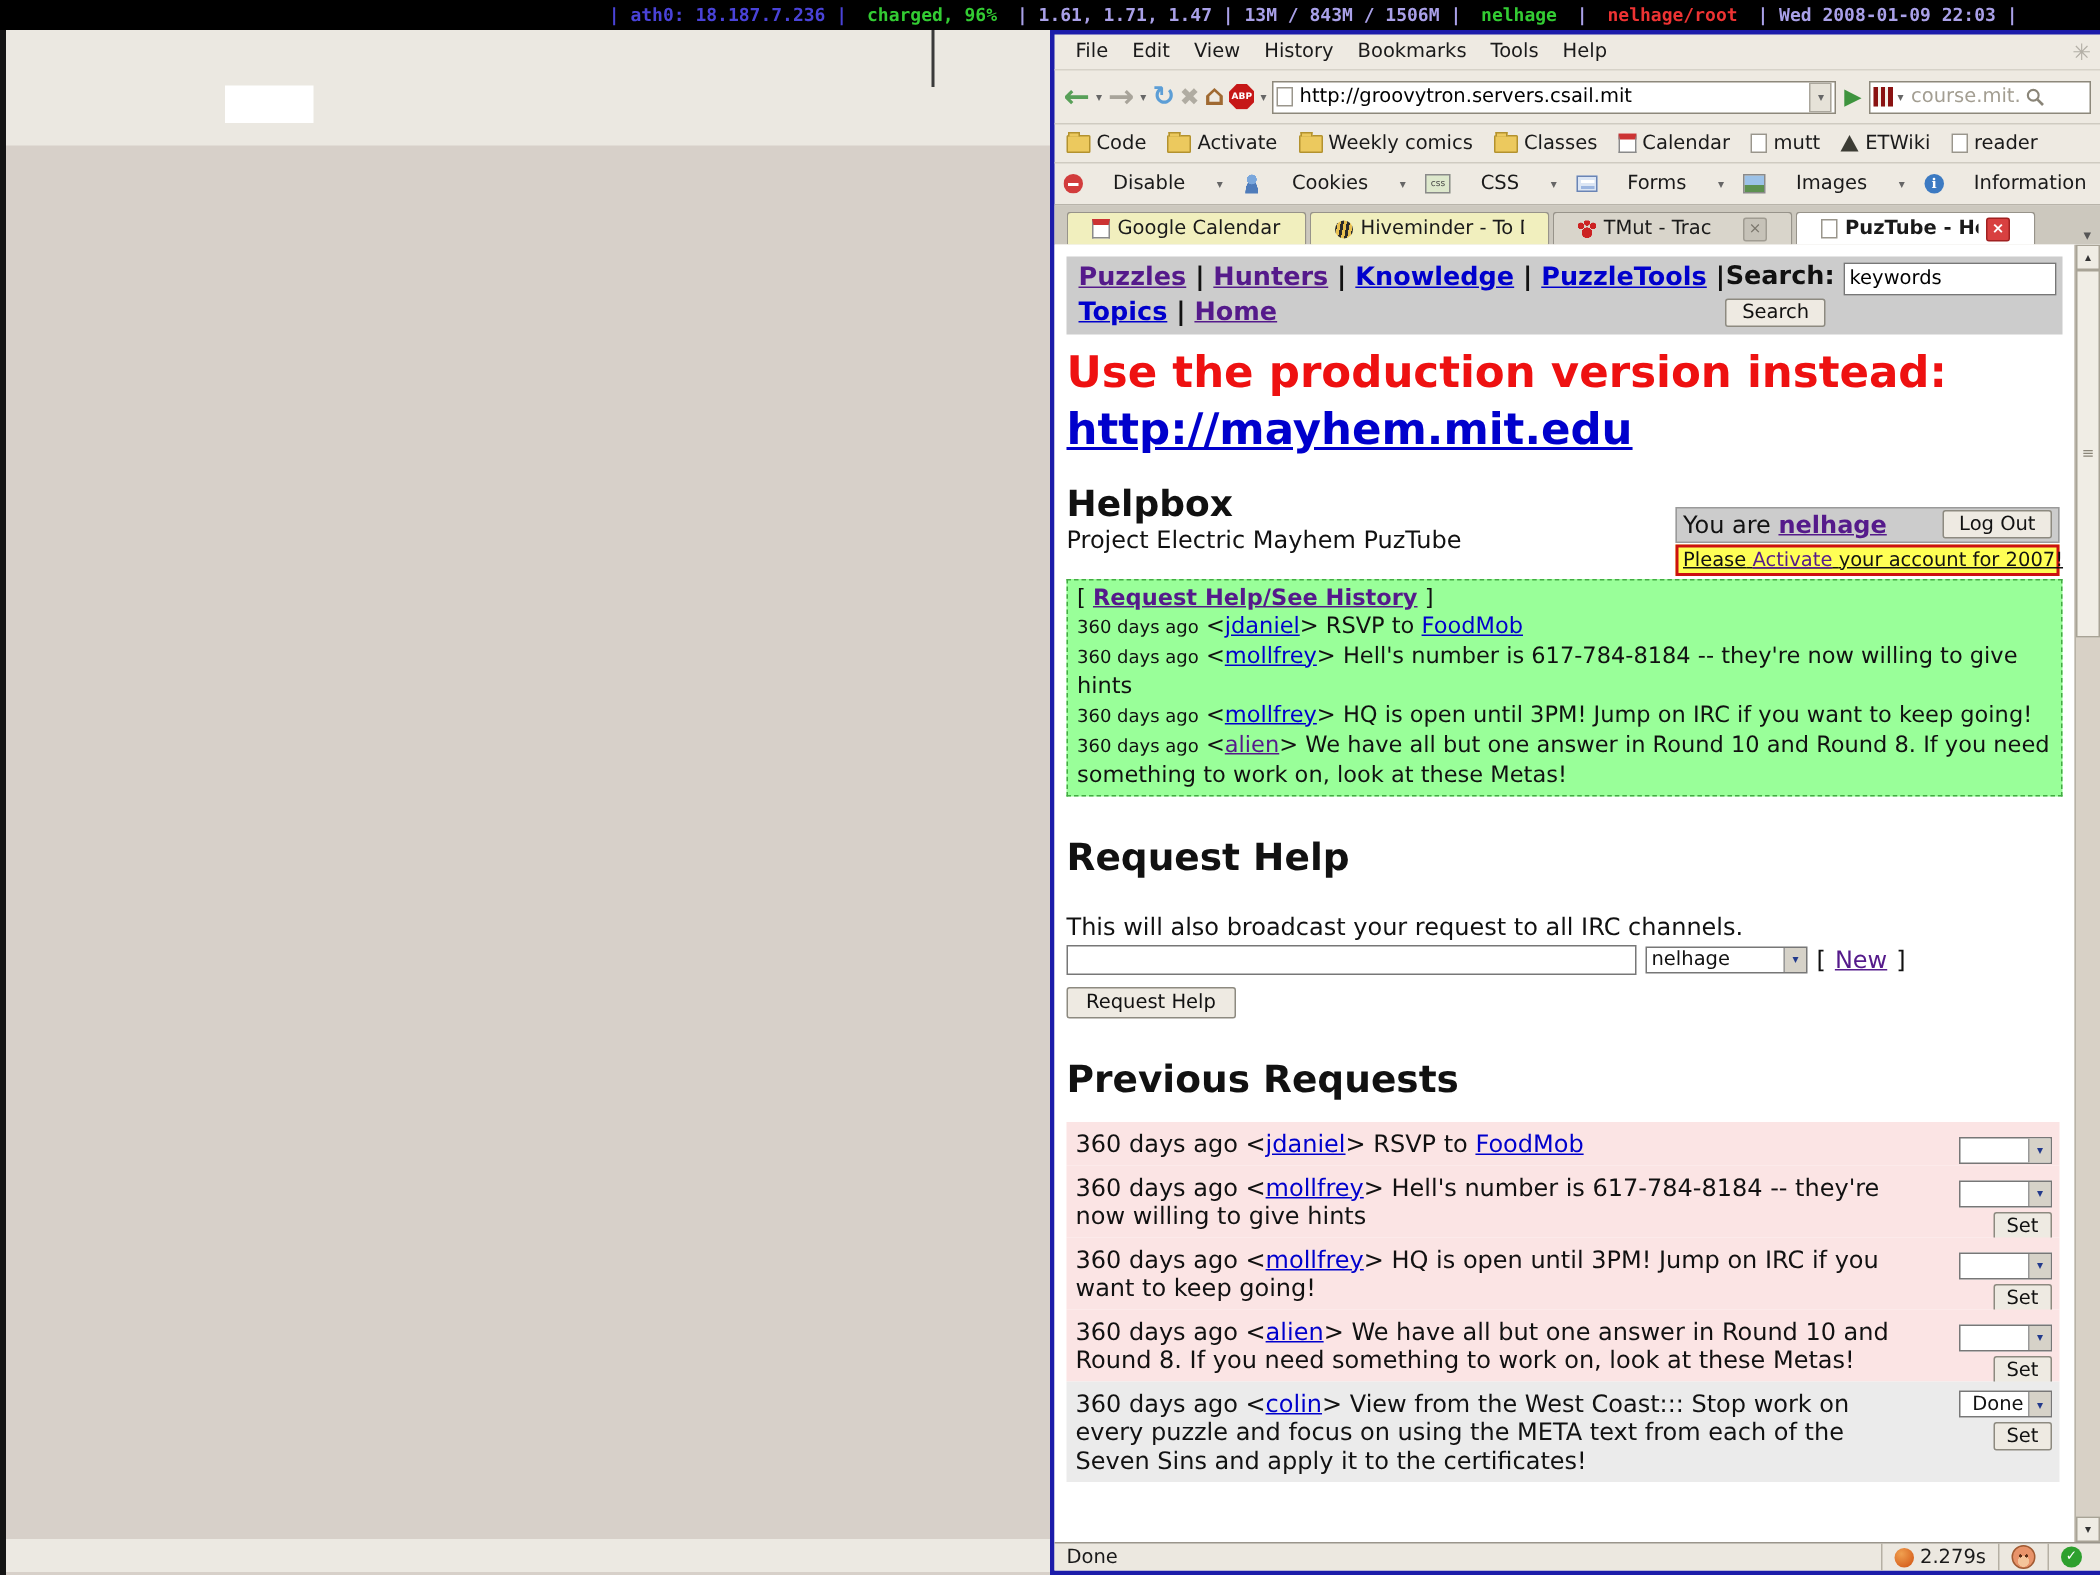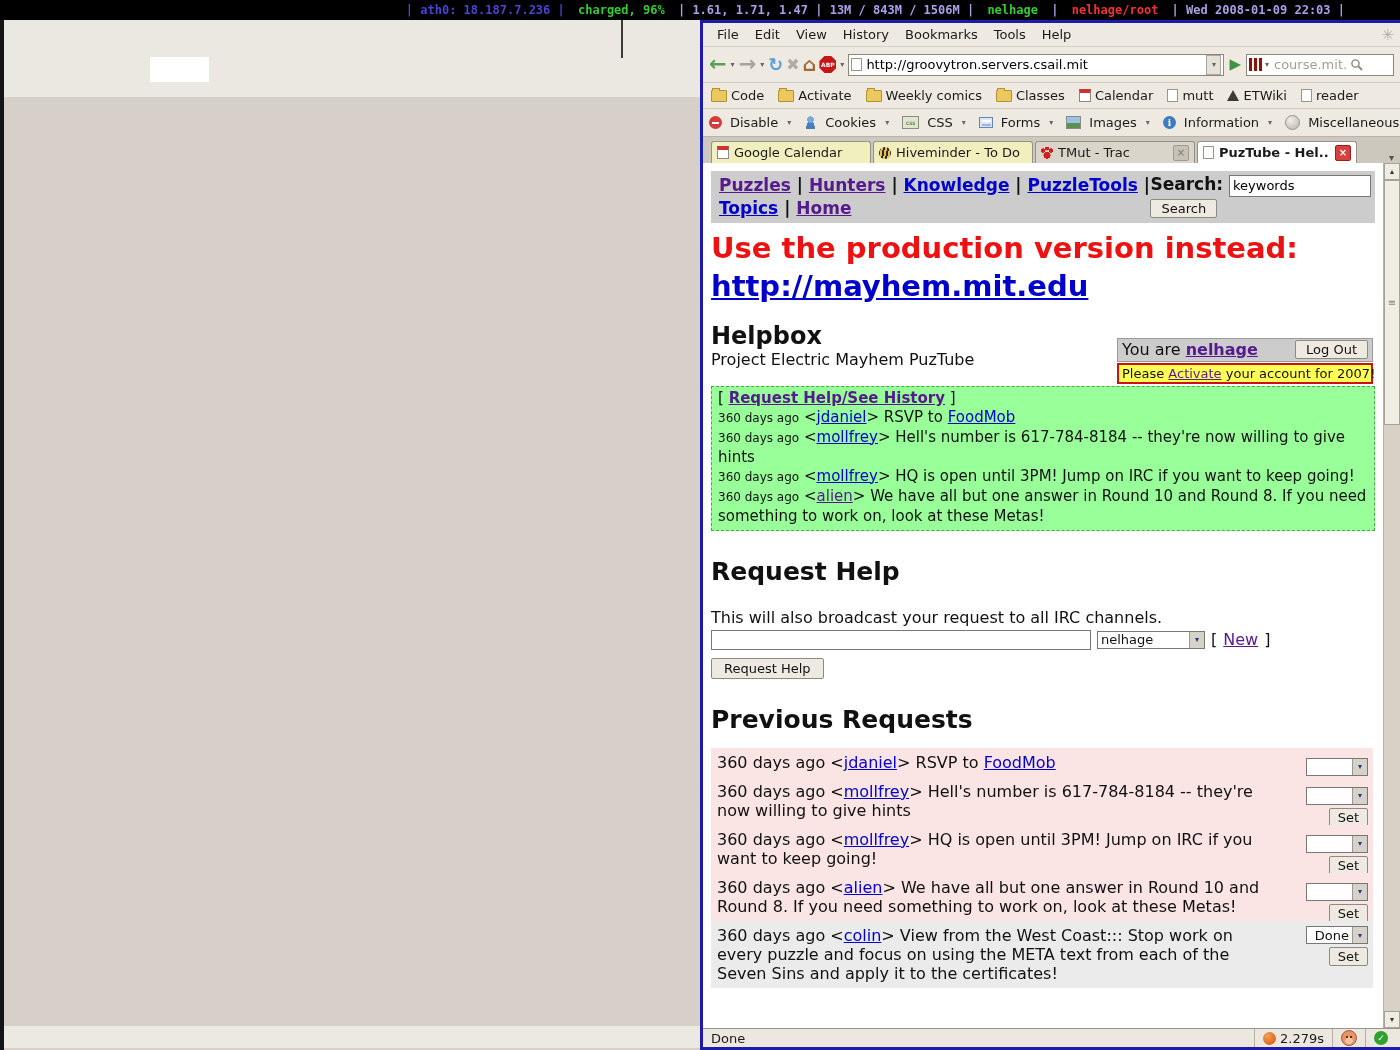--- a/index.html
+++ b/index.html
@@ -52,34 +52,34 @@
      linear-gradient(90deg,#8a1212 0 3px,transparent 3px 5px,#8a1212 5px 8px,transparent 8px 10px,#8a1212 10px 13px);
      background-color:#f4f1ea;}
   #bmbar{height:26px;padding:0 8px;gap:14px;border-bottom:1px solid #cfcbc1;}
   .bm{display:flex;align-items:center;gap:4px;}
   .i-folder{width:14px;height:10px;background:#ecc95e;border:1px solid #b3922e;border-radius:1px;position:relative;}
   .i-folder::before{content:"";position:absolute;left:0;top:-3px;width:6px;height:2px;background:#ecc95e;border:1px solid #b3922e;border-bottom:none;}
   .i-cal{width:12px;height:13px;background:#fff;border:1px solid #8a8a8a;border-top:4px solid #c33;box-sizing:border-box;}
   .i-page{width:11px;height:13px;background:#fff;border:1px solid #9a968c;box-sizing:border-box;}
   .i-etwiki{width:0;height:0;border-left:6px solid transparent;border-right:6px solid transparent;border-bottom:11px solid #3c3c34;}
   #wdbar{height:28px;padding:0 6px;gap:12px;border-bottom:1px solid #b8b4aa;white-space:nowrap;overflow:hidden;}
-  .wd{display:flex;align-items:center;gap:8px;}
+  .wd{display:flex;align-items:center;gap:20px;}
   .i-disable{width:13px;height:13px;border-radius:50%;background:linear-gradient(#fff 0 0) center/7px 2px no-repeat,#d23c3c;}
   .i-person{width:13px;height:13px;background:
       radial-gradient(circle at 50% 28%,#7aa7dc 28%,transparent 30%),
       radial-gradient(ellipse at 50% 95%,#4f7cba 45%,transparent 47%);}
   .i-css{width:15px;height:11px;background:#dde8cc;border:1px solid #8a8a8a;font-size:6px;display:flex;align-items:center;justify-content:center;color:#444;}
   .i-forms{width:14px;height:11px;background:linear-gradient(#fff 0 0) 2px 2px/9px 2px no-repeat,linear-gradient(#9cb6e0 0 0) 2px 6px/9px 2px no-repeat,#dce6f4;border:1px solid #6a84b4;box-sizing:border-box;}
   .i-image{width:13px;height:11px;background:linear-gradient(#9cc2e8 0 55%,#5d9150 55%);border:1px solid #8a8a8a;}
   .i-info{width:13px;height:13px;border-radius:50%;background:#3c7ac2;color:#fff;font-size:9px;font-weight:bold;display:flex;align-items:center;justify-content:center;font-family:"DejaVu Serif",serif;}
   .i-misc{width:13px;height:13px;border-radius:50%;background:radial-gradient(circle at 35% 30%,#f2efe8,#b8b4aa);border:1px solid #97938a;}
   .i-pencil{color:#b8902c;font-size:13px;}
   #tabbar{height:26px;background:#ccc8be;padding:2px 2px 0 8px;gap:2px;align-items:flex-end;}
   .tab{display:flex;align-items:center;gap:5px;height:22px;width:160px;box-sizing:border-box;
-       border:1px solid #97938a;border-bottom:none;border-radius:3px 3px 0 0;padding:0 5px;font-size:13px;}
+       border:1px solid #97938a;border-bottom:none;border-radius:3px 3px 0 0;padding:0 16px;font-size:13px;}
   .tab .t-title{flex:1;overflow:hidden;white-space:nowrap;}
   .tab-yellow{background:#f1efbe;}
   .tab-gray{background:#d9d5cb;}
   .tab-active{background:#fff;font-weight:bold;}
   .tab-close{width:14px;height:14px;border-radius:2px;display:flex;align-items:center;justify-content:center;font-size:10px;flex:0 0 auto;}
   .tc-gray{background:#c6c2b8;color:#7a766c;border:1px solid #a09c92;}
   .tc-red{background:#d84040;color:#fff;border:1px solid #a02020;}
   .i-bee{width:12px;height:12px;border-radius:50%;background:repeating-linear-gradient(100deg,#2a2a2a 0 2px,#e8c050 2px 4px);}
   .i-paw{width:12px;height:12px;background:
       radial-gradient(circle at 50% 68%,#c22 34%,transparent 36%),
@@ -111,21 +111,21 @@
      radial-gradient(circle at 92% 70%,#d8b060 14%,transparent 16%),
      linear-gradient(#d9c9a8,#cdb astray 0);
      background-color:transparent;}
   #subtitle{position:relative;z-index:1;font-size:16px;}
   #page-title{position:relative;z-index:1;font-size:24px;font-weight:bold;margin-top:2px;}
   #account-box{position:absolute;right:2px;top:0;width:256px;z-index:2;margin-top:16px;}
   #account-row{background:#cccccc;border:1px solid #9a9a9a;padding:1px 4px;display:flex;align-items:center;height:20px;}
   #account-row .who{font-size:16px;}
   #account-row .who a{font-weight:bold;}
   #logout-btn{margin-left:auto;}
-  #notice{background:#ffff55;border:2px solid #cc1111;font-size:13px;padding:1px 3px;margin-top:1px;white-space:nowrap;}
+  #notice{background:#ffff55;border:2px solid #cc1111;font-size:13px;padding:1px 3px;margin-top:1px;white-space:nowrap;text-decoration:underline;}
   #helpbox{background:#99ff99;border:1px dashed #44aa44;margin-top:6px;padding:2px 6px 4px 6px;
            font-size:15px;line-height:19px;}
   .ago{font-size:12px;}
   .hb-head a{font-weight:bold;}
   h2.sec{font-size:25px;font-weight:bold;margin:26px 0 0 0;}
   #req-desc{margin-top:22px;}
   #req-row{display:flex;align-items:center;gap:6px;margin-top:3px;}
   #req-input{width:372px;height:16px;border:1px solid #777;font-size:13px;font-family:inherit;padding:1px 3px;}
   .sel{display:inline-flex;align-items:center;background:#fff;border:1px solid #777;height:18px;box-sizing:border-box;}
   .sel .sel-val{flex:1;font-size:13px;padding:0 3px;overflow:hidden;}

